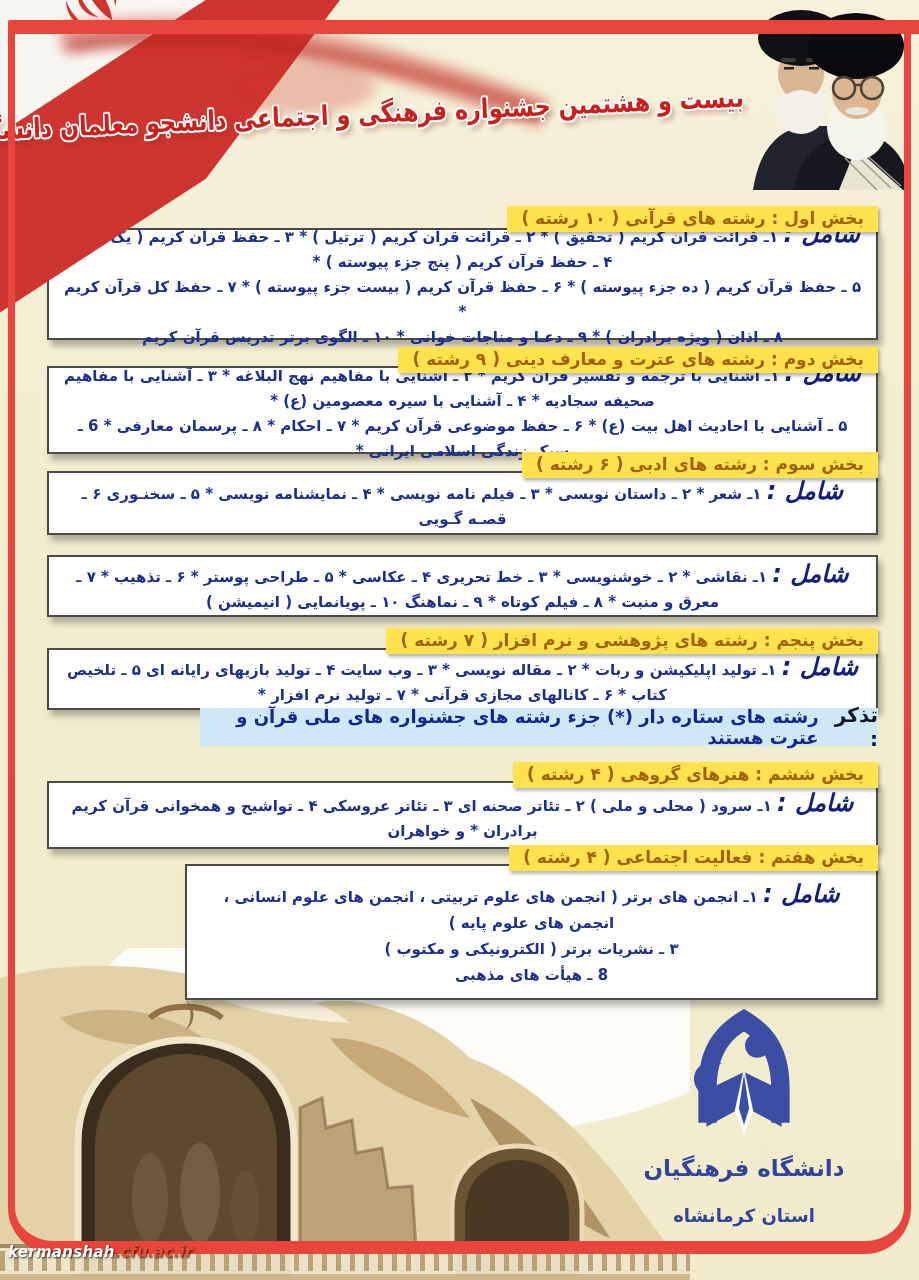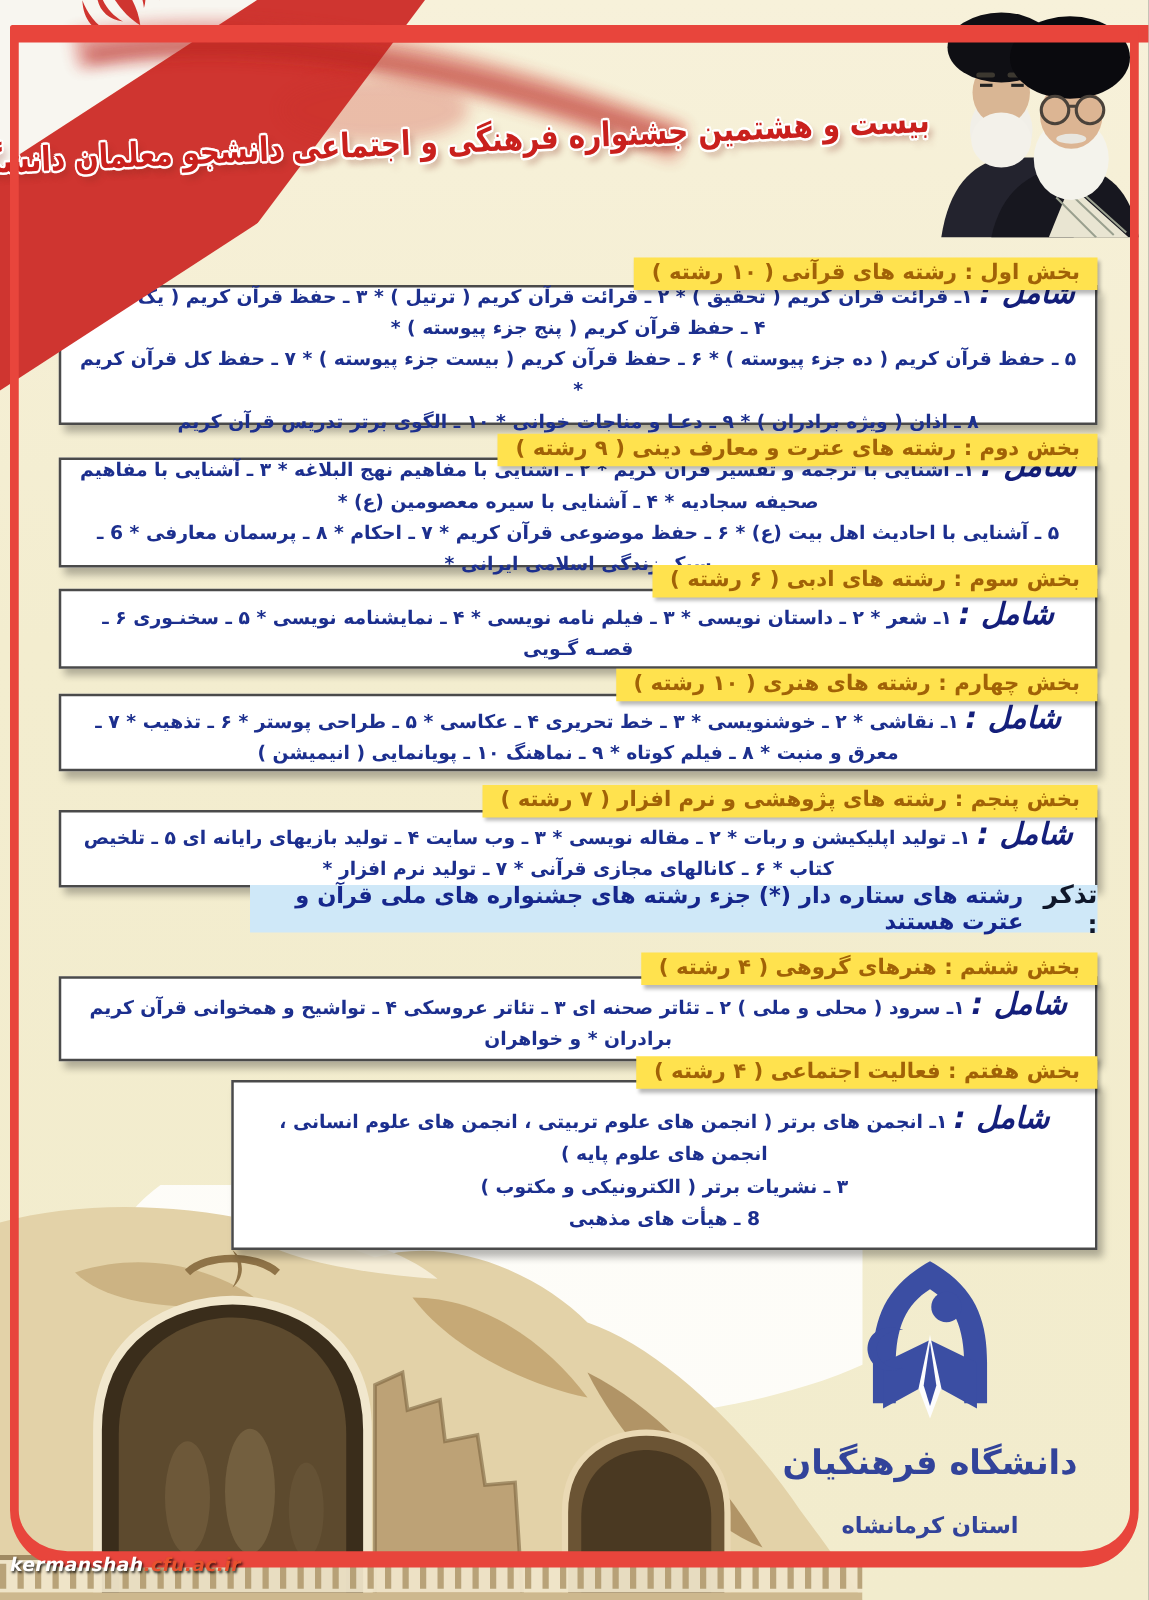--- a/index.html
+++ b/index.html
@@ -50,21 +50,21 @@
     position:absolute; top:708px; left:200px; right:41px; height:38px; z-index:2;
     background:#cfe8f8; direction:rtl; display:flex; align-items:center; justify-content:center;
     gap:8px; font-size:18px; font-weight:bold; color:#16278c;
   }
   .notice .nlbl{color:#0f172a; font-size:20px;}
   
   .flag{position:absolute; top:0; left:0; width:620px; height:400px; z-index:4; pointer-events:none;}
   .portraits{position:absolute; top:0; right:6px; width:170px; height:190px; z-index:5;}
   .monument{position:absolute; left:0; top:948px; width:690px; height:332px; z-index:1;}
   .logo-block{position:absolute; right:55px; top:1005px; width:240px; text-align:center; z-index:2;}
-  .logo-uni{font-size:27px; font-weight:bold; color:#32439a; margin-top:6px; direction:rtl;}
+  .logo-uni{font-size:23px; font-weight:bold; color:#32439a; margin-top:6px; direction:rtl;}
   .logo-prov{font-size:18px; font-weight:bold; color:#32439a; margin-top:24px; direction:rtl;}
   .watermark{
     position:absolute; left:8px; top:1243px; z-index:7; font-size:15px; font-weight:bold;
     font-style:italic; letter-spacing:.3px;
     text-shadow:1px 1px 2px rgba(0,0,0,.8);
   }
   .wm-a{color:#ffffff}.wm-b{color:#e8512e}
 </style>
 </head>
 <body>
@@ -143,21 +143,20 @@
   <div class="sec-b b2">
     <div><span class="lbl">شامل :</span> <span>۱ـ آشنایی با ترجمه و تفسیر قرآن کریم * ۲ ـ آشنایی با مفاهیم نهج البلاغه * ۳ ـ آشنایی با مفاهیم صحیفه سجادیه * ۴ ـ آشنایی با سیره معصومین (ع) *</span></div>
     <div>۵ ـ آشنایی با احادیث اهل بیت (ع) * ۶ ـ حفظ موضوعی قرآن کریم * ۷ ـ احکام * ۸ ـ پرسمان معارفی * 6 ـ سبک زندگی اسلامی ایرانی *</div>
   </div>
 
   <div class="sec-h h3">بخش سوم : رشته های ادبی ( ۶ رشته )</div>
   <div class="sec-b b3">
     <div><span class="lbl">شامل :</span> <span>۱ـ شعر * ۲ ـ داستان نویسی * ۳ ـ فیلم نامه نویسی * ۴ ـ نمایشنامه نویسی * ۵ ـ سخنـوری ۶ ـ قصـه گـویی</span></div>
   </div>
 
-  <div class="sec-h h4">بخش چهارم : رشته های هنری ( ۱۰ رشته )</div>
   <div class="sec-b b4">
     <div><span class="lbl">شامل :</span> <span>۱ـ نقاشی * ۲ ـ خوشنویسی * ۳ ـ خط تحریری ۴ ـ عکاسی * ۵ ـ طراحی پوستر * ۶ ـ تذهیب * ۷ ـ معرق و منبت * ۸ ـ فیلم کوتاه * ۹ ـ نماهنگ ۱۰ ـ پویانمایی ( انیمیشن )</span></div>
   </div>
 
   <div class="sec-h h5">بخش پنجم : رشته های پژوهشی و نرم افزار ( ۷ رشته )</div>
   <div class="sec-b b5">
     <div><span class="lbl">شامل :</span> <span>۱ـ تولید اپلیکیشن و ربات * ۲ ـ مقاله نویسی * ۳ ـ وب سایت ۴ ـ تولید بازیهای رایانه ای ۵ ـ تلخیص کتاب * ۶ ـ کانالهای مجازی قرآنی * ۷ ـ تولید نرم افزار *</span></div>
   </div>
 
   <div class="notice">

